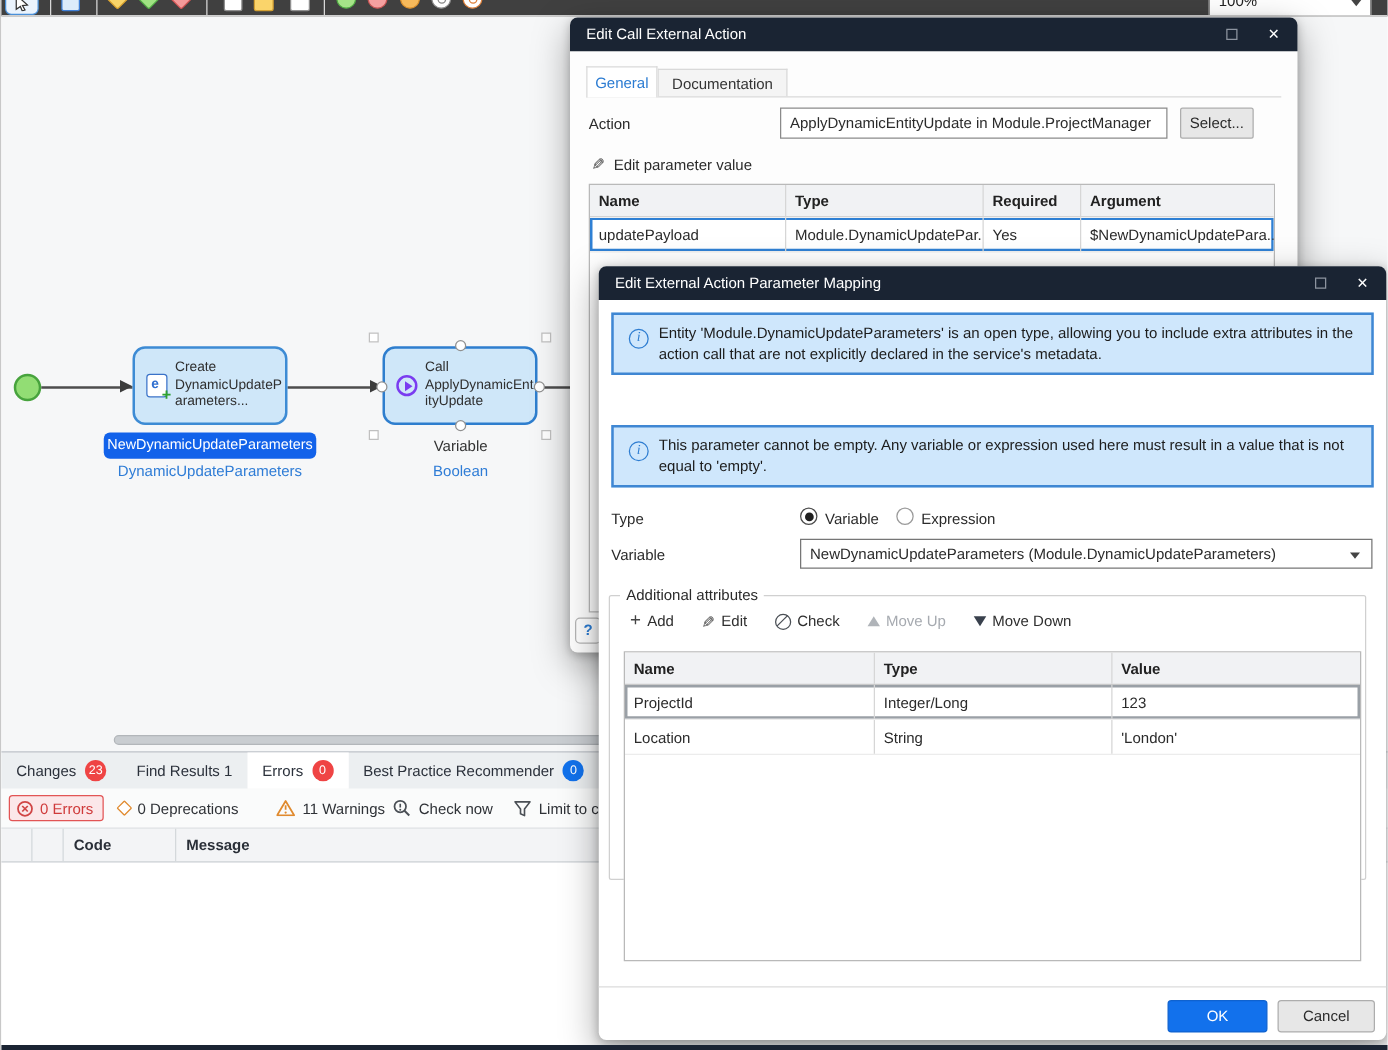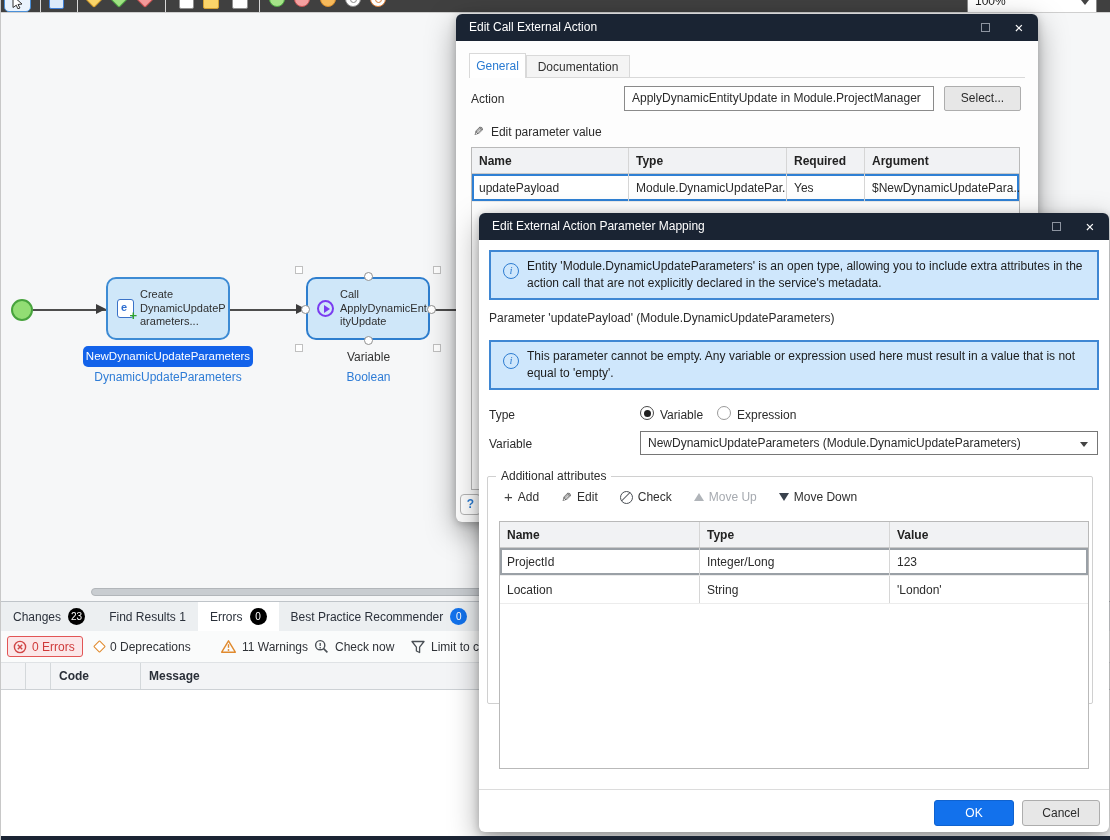--- a/index.html
+++ b/index.html
@@ -48,21 +48,21 @@
   .cap { position:absolute; text-align:center; font-size:12px; }
   .cap.blue { color:#2e7cd6; }
   .hscroll { position:absolute; left:90px; top:575px; width:1012px; height:8px; background:#c9cdd1; border:1px solid #b2b6ba; border-radius:4px; }
 
   
   .bottom { position:absolute; left:0; top:601px; width:1110px; height:235px; background:#fff; z-index:2; }
   .btabs { position:absolute; left:0; top:0; width:1110px; height:30px; background:#eceff1; border-top:1px solid #bfc4c9; display:flex; align-items:stretch; padding-left:0; }
   .btab { display:flex; align-items:center; gap:7px; padding:0 12px; color:#2b313b; cursor:default; }
   .btab.active { background:#fff; }
   .btab-badge { min-width:17px; height:17px; border-radius:9px; color:#fff; font-size:10px; display:flex; align-items:center; justify-content:center; padding:0 3px; }
-  .btab-badge.dark { background:#000000; }
+  .btab-badge.dark { background:#ef4444; }
   .btab-badge.blue { background:#1272ec; }
   .filterbar { position:absolute; left:0; top:30px; width:1110px; height:31px; background:#fafbfb; }
   .err-btn { position:absolute; left:6px; top:5px; height:21px; padding:0 7px 0 5px; border:1px solid #e25555; border-radius:3px; background:#fbe7e9; color:#cf3a3a; display:flex; align-items:center; gap:5px; }
   .fitem { position:absolute; top:5px; height:21px; display:flex; align-items:center; gap:6px; color:#2f3237; }
   .dep-diamond { width:9px; height:9px; transform:rotate(45deg); border:1.5px solid #e08a2e; border-radius:1px; background:#fff; }
   .results-header { position:absolute; left:0; top:61px; width:1110px; height:28px; background:#f3f4f6; border-bottom:1px solid #cdd1d5; border-top:1px solid #dfe2e5; display:flex; }
   .rh-cell { border-right:1px solid #d4d8db; height:100%; display:flex; align-items:center; padding-left:8px; font-weight:600; color:#2a2f38; }
   .dark-strip { position:absolute; left:0; top:836px; width:1110px; height:4px; background:#1b2433; z-index:30; }
 
   
@@ -280,21 +280,21 @@
       <span class="wbtn close" style="right:4px;">
           <span>×</span>
         </span>
     </div>
     <div class="tab tab-general">General</div>
     <div class="tab tab-doc">Documentation</div>
     <div class="tabline"></div>
 
     <div class="lbl" style="left:15px; top:78px;">Action</div>
     <div class="textbox" style="left:168px; top:72px; width:310px; height:25px;">ApplyDynamicEntityUpdate in Module.ProjectManager</div>
-    <div class="btn-gray" style="left:488px; top:72px; width:77px; height:25px; line-height:23px;">Select...</div>
+    <div class="btn-gray" style="left:488px; top:72px; width:59px; height:25px; line-height:23px;">Select...</div>
 
     <div class="tool-link" style="left:17px; top:110px;">
       <span class="pencil">✎</span>
       <span>Edit parameter value</span>
     </div>
 
     <div class="dtable" id="params-table" style="left:15px; top:133px; width:549px; height:343px;">
         <div class="trow thead">
           <div class="tcell" style="width: 157px;">Name</div>
           <div class="tcell" style="width: 158px;">Type</div>
@@ -321,21 +321,20 @@
       <span class="wbtn close" style="right:4px;">
           <span>×</span>
         </span>
     </div>
 
     <div class="infobox" style="top:37px; min-height:46px;">
       <span class="info-icon">i</span>
       <div class="info-text">Entity 'Module.DynamicUpdateParameters' is an open type, allowing you to include extra attributes in the action call that are not explicitly declared in the service's metadata.</div>
     </div>
 
-    <div class="lbl" style="left:10px; top:98px;">Parameter 'updatePayload' (Module.DynamicUpdateParameters)</div>
 
     <div class="infobox" style="top:127px; min-height:46px;">
       <span class="info-icon">i</span>
       <div class="info-text">This parameter cannot be empty. Any variable or expression used here must result in a value that is not equal to 'empty'.</div>
     </div>
 
     <div class="lbl" style="left:10px; top:195px;">Type</div>
     <span class="radio sel" style="position:absolute; left:161px; top:193px;"></span>
     <div class="lbl" style="left:181px; top:195px;">Variable</div>
     <span class="radio" style="position:absolute; left:238px; top:193px;"></span>

